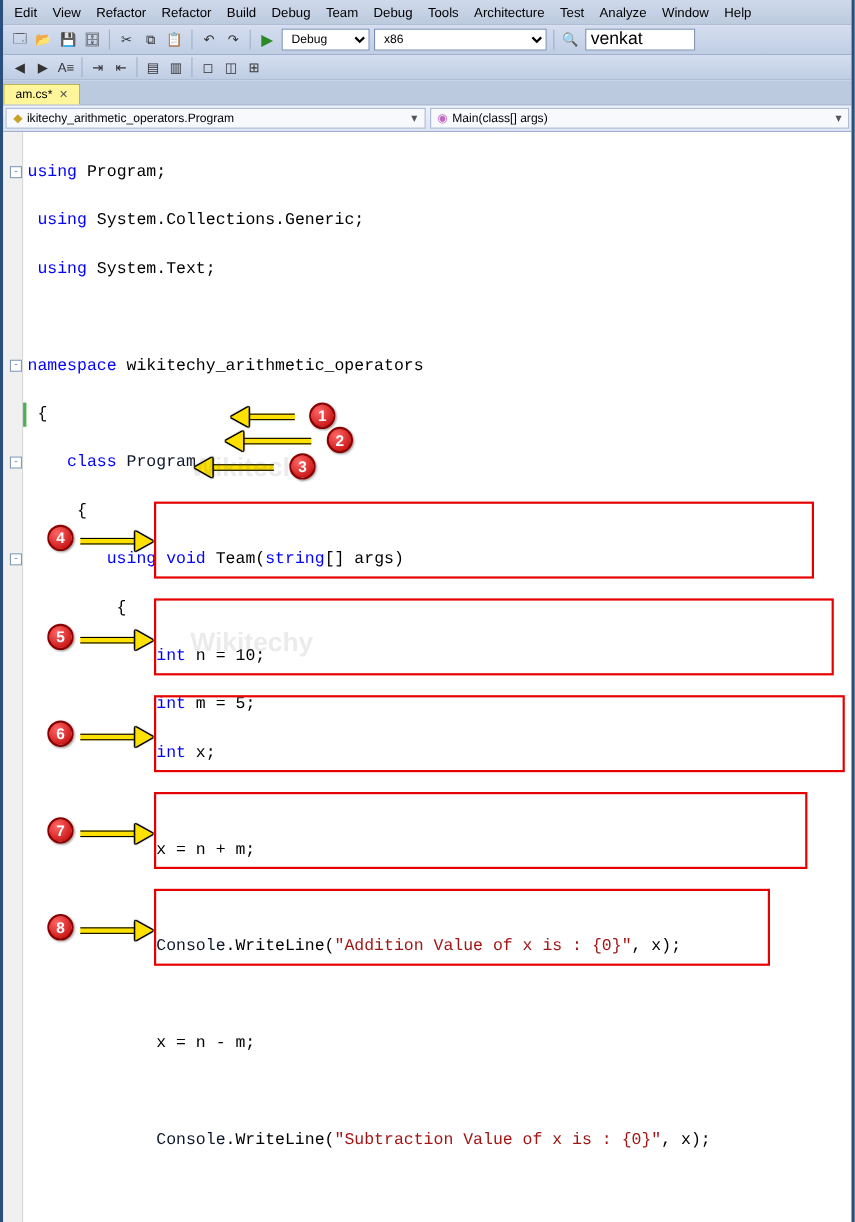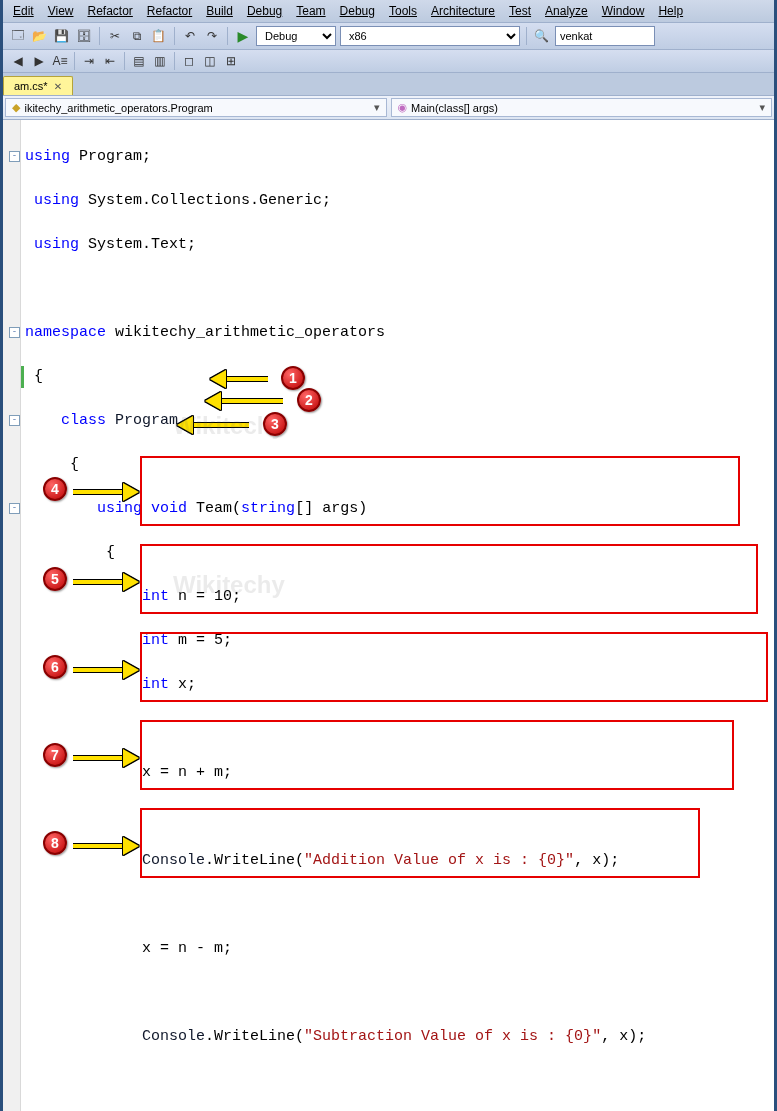--- a/index.html
+++ b/index.html
@@ -11,21 +11,21 @@
     border: 3px solid #2a4f7c;
     border-top: none;
   }
   .menubar {
     display: flex;
     background: linear-gradient(#cfd9ea, #bccadf);
     padding: 2px 4px;
     gap: 2px;
     border-bottom: 1px solid #9fb0cc;
   }
-  .menubar span { padding: 2px 6px; cursor: default; text-decoration: underline; }
+  .menubar span { padding: 2px 6px; cursor: default; }
   .toolbar {
     display: flex;
     align-items: center;
     background: linear-gradient(#d5def0, #bfcde3);
     padding: 3px 6px;
     gap: 4px;
     border-bottom: 1px solid #9fb0cc;
   }
   .tb-btn {
     width: 18px; height: 18px;
@@ -34,21 +34,21 @@
     color: #333;
   }
   .tb-sep { width: 1px; height: 18px; background: #9fb0cc; margin: 0 2px; }
   .tb-select {
     height: 20px; font-size: 11px; border: 1px solid #7a8fb5;
     background: #fff; padding: 0 4px;
   }
   .tb-play { color: #2a8a2a; font-size: 14px; }
   .tb-input {
     height: 20px; border: 1px solid #7a8fb5; background: #fff;
-    padding: 0 4px; font-size: 11px; width: 100px;
+    padding: 0 4px; font-size: 16px; width: 100px;
   }
   .toolbar2 {
     display: flex; align-items: center;
     background: linear-gradient(#d5def0, #bfcde3);
     padding: 2px 6px; gap: 3px;
     border-bottom: 1px solid #9fb0cc;
   }
   .tabbar {
     display: flex;
     background: #bccadf;
@@ -202,21 +202,21 @@
   <span class="tb-btn">⧉</span>
   <span class="tb-btn">📋</span>
   <span class="tb-sep"></span>
   <span class="tb-btn">↶</span>
   <span class="tb-btn">↷</span>
   <span class="tb-sep"></span>
   <span class="tb-btn tb-play">▶</span>
   <select class="tb-select" style="width:80px">
     <option>Debug</option>
   </select>
-  <select class="tb-select" style="width:180px">
+  <select class="tb-select" style="width:157px">
     <option>x86</option>
   </select>
   <span class="tb-sep"></span>
   <span class="tb-btn">🔍</span>
   <input class="tb-input" value="venkat" style="">
 </div>
 
 <div class="toolbar2">
   <span class="tb-btn">◀</span>
   <span class="tb-btn">▶</span>

